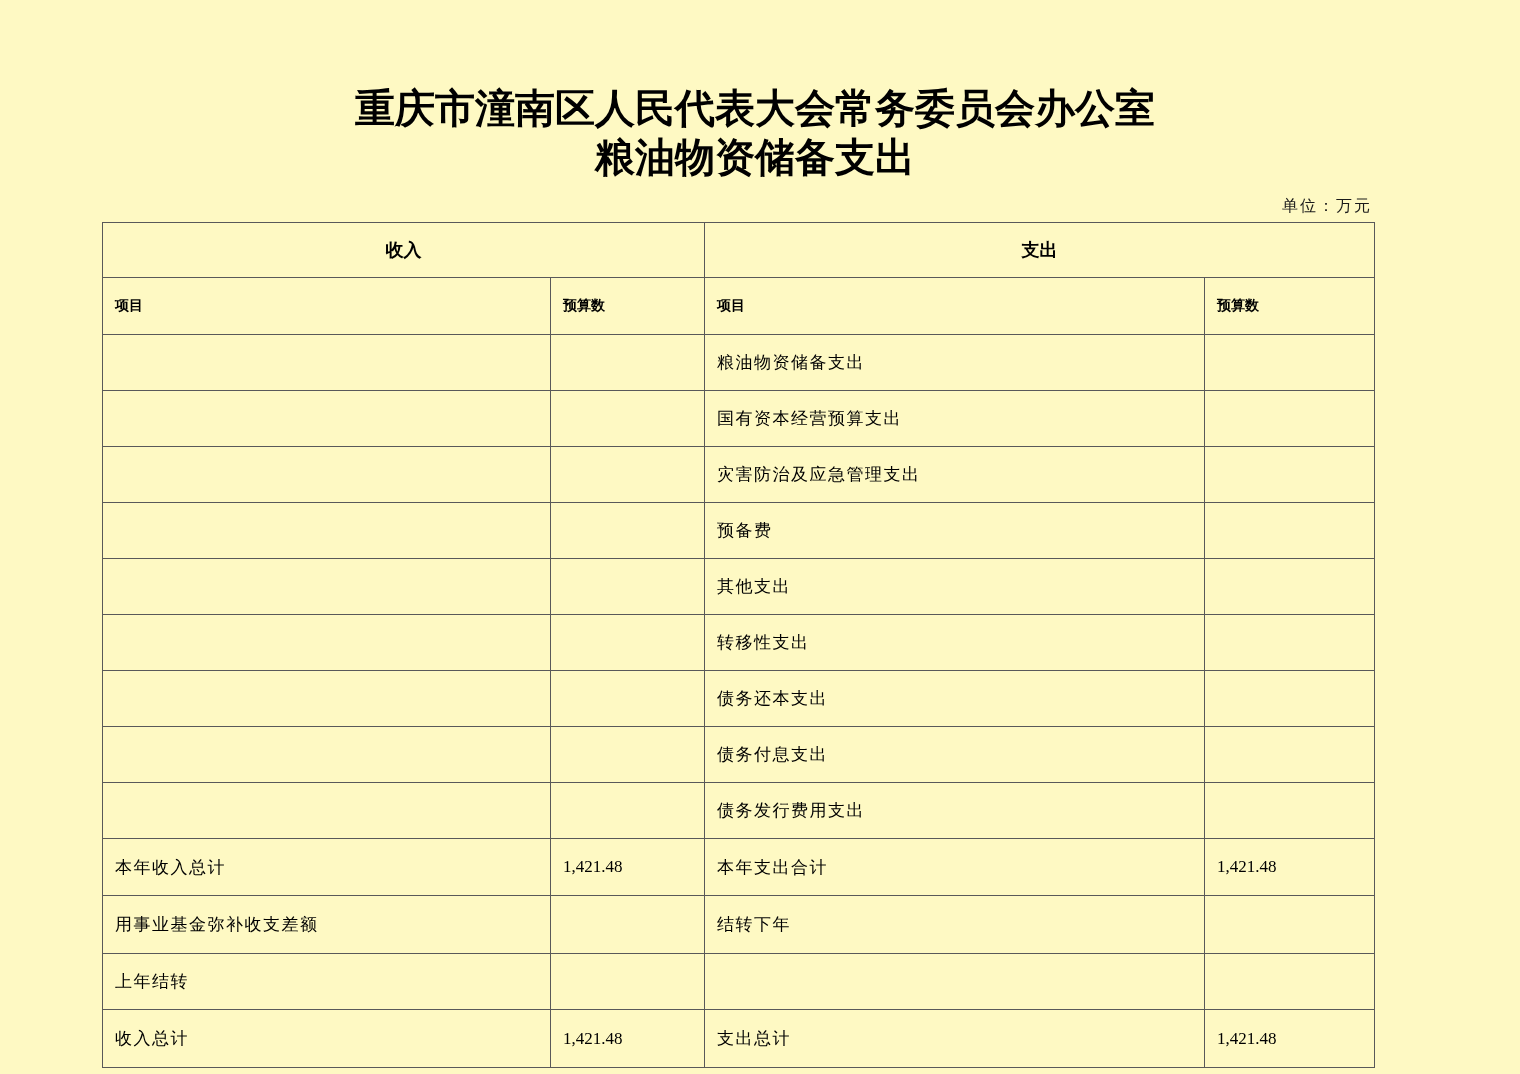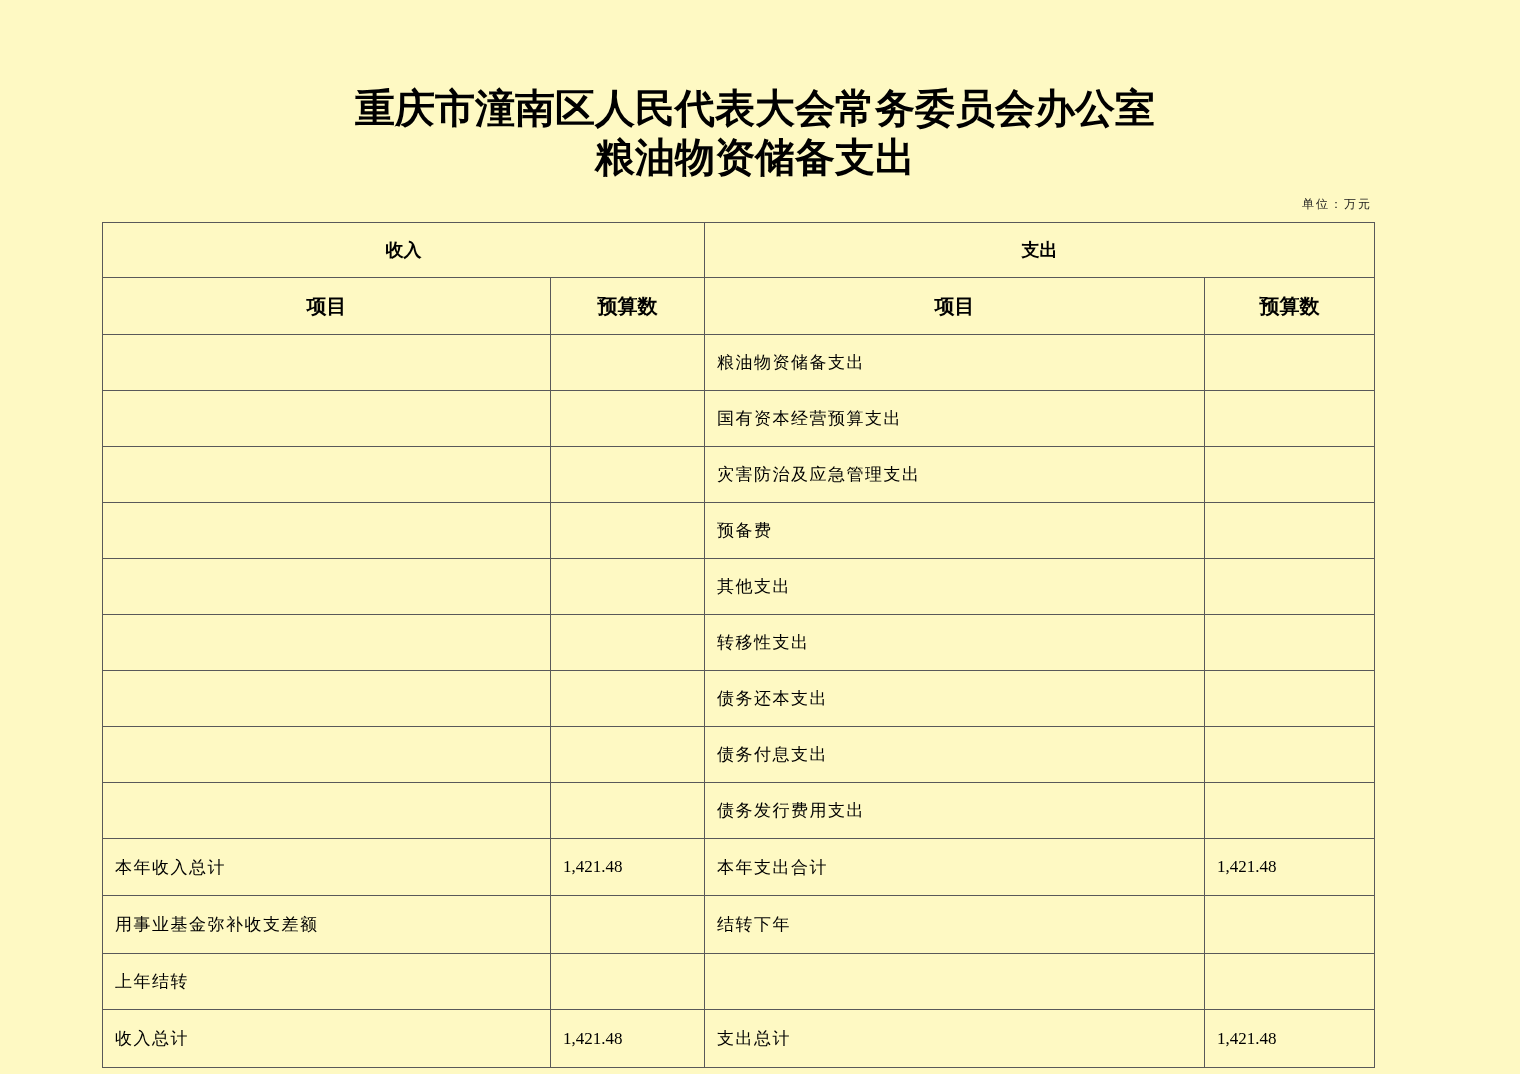--- a/index.html
+++ b/index.html
@@ -25,21 +25,21 @@
     font-family: "Liberation Sans", "DejaVu Sans", sans-serif;
     font-weight: bold;
     font-size: 40px;
     line-height: 49px;
     color: #000000;
   }
   .unit-note {
     position: absolute;
     top: 196px;
     right: 148px;
-    font-size: 12px;
+    font-size: 16px;
     letter-spacing: 2px;
     color: #1a1a1a;
   }
   table.budget-table {
     position: absolute;
     left: 102px;
     top: 222px;
     width: 1272px;
     border-collapse: collapse;
     table-layout: fixed;
@@ -54,24 +54,23 @@
   }
   tr.head-row-1 td {
     height: 30px;
     text-align: center;
     font-family: "Liberation Sans", "DejaVu Sans", sans-serif;
     font-weight: bold;
     font-size: 18px;
   }
   tr.head-row-2 td {
     height: 32px;
-    text-align: center;
     font-family: Liberation Serif, serif;
     font-weight: bold;
-    font-size: 20px;
+    font-size: 14px;
   }
   tr.item-row td { height: 31px; }
   tr.sum-row-1 td { height: 32px; }
   tr.sum-row-2 td { height: 33px; }
   tr.sum-row-3 td { height: 31px; }
   tr.sum-row-4 td { height: 33px; }
   td.c-item {
     padding-left: 11px;
     letter-spacing: 1.5px;
     margin-left: 20px;

